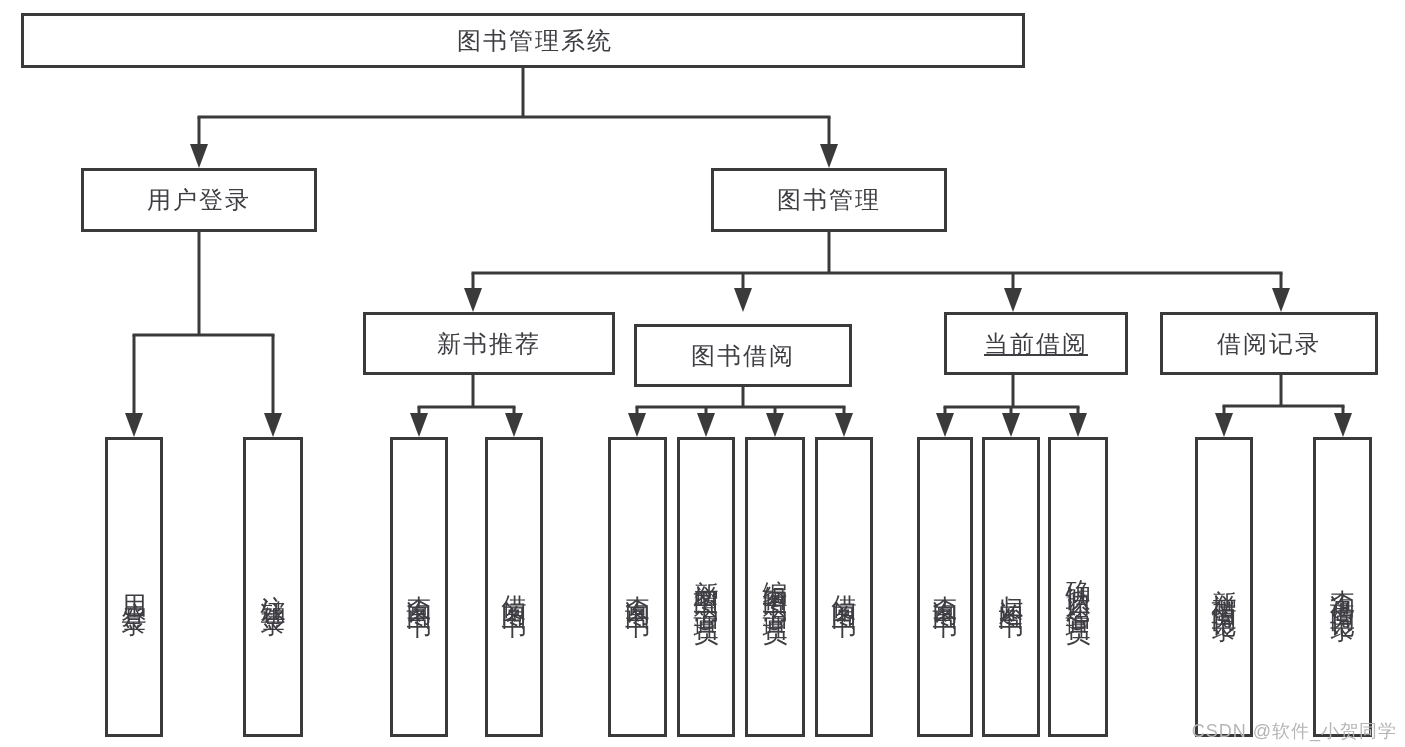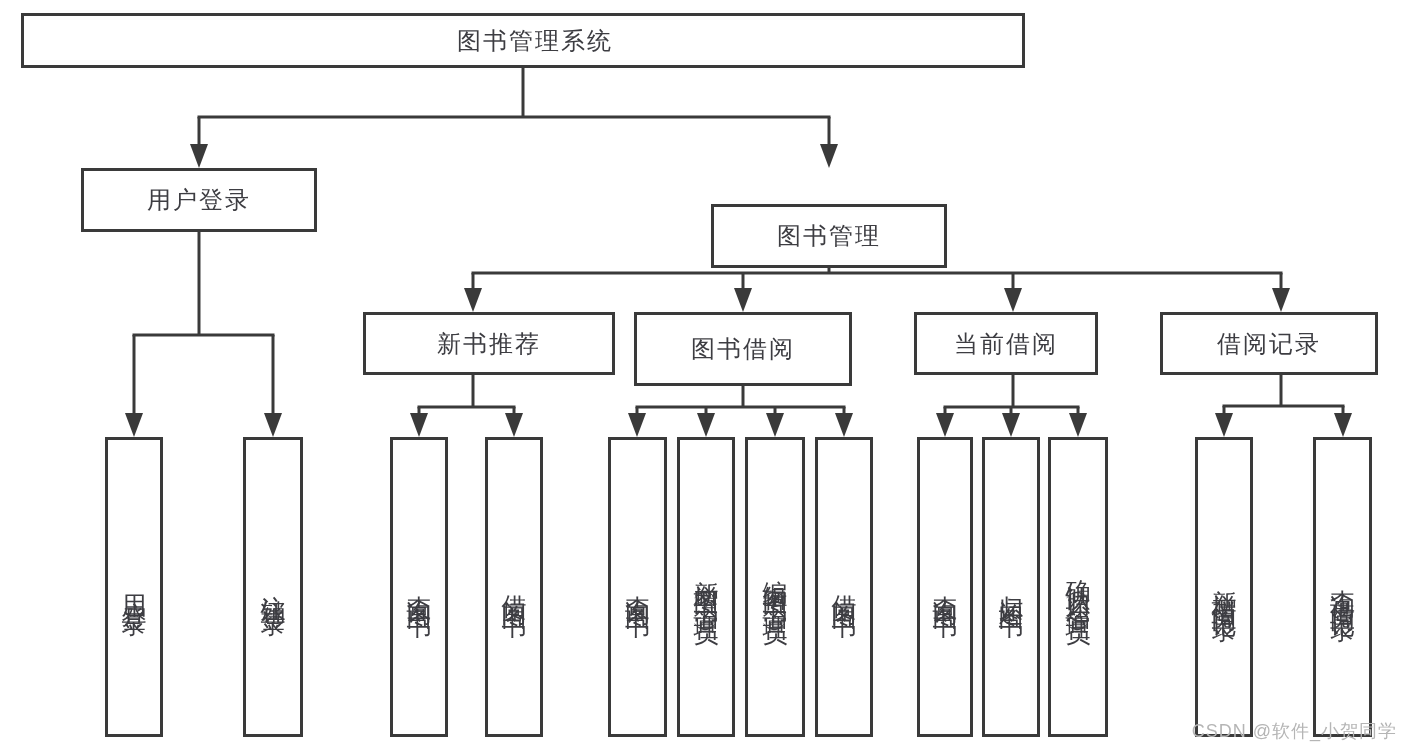--- a/index.html
+++ b/index.html
@@ -111,31 +111,31 @@
     <polygon points="1334,413 1352,413 1343,437" fill="currentColor"></polygon>
   </svg>
 
   <div class="node node-h" style="left:21px;top:13px;width:1004px;height:55px;padding-left:24px;">
     <span>图书管理系统</span>
   </div>
 
   <div class="node node-h" style="left:81px;top:168px;width:236px;height:64px;">
     <span>用户登录</span>
   </div>
-  <div class="node node-h" style="left:711px;top:168px;width:236px;height:64px;margin-top:36px;">
+  <div class="node node-h" style="left:711px;top:168px;width:236px;height:64px;">
     <span>图书管理</span>
   </div>
 
   <div class="node node-h" style="left:363px;top:312px;width:252px;height:63px;">
     <span>新书推荐</span>
   </div>
-  <div class="node node-h" style="left:634px;top:312px;width:218px;height:74px;text-align:right;">
+  <div class="node node-h" style="left:634px;top:324px;width:218px;height:63px;text-align:right;">
     <span>图书借阅</span>
   </div>
-  <div class="node node-h" style="left:914px;top:312px;width:184px;height:63px;">
+  <div class="node node-h" style="left:944px;top:312px;width:184px;height:63px;text-decoration:underline;">
     <span>当前借阅</span>
   </div>
   <div class="node node-h" style="left:1160px;top:312px;width:218px;height:63px;">
     <span>借阅记录</span>
   </div>
 
   <div class="node node-v" style="left:105px;top:437px;width:58px;height:300px;">
     <span>用户登录</span>
   </div>
   <div class="node node-v" style="left:243px;top:437px;width:60px;height:300px;">

